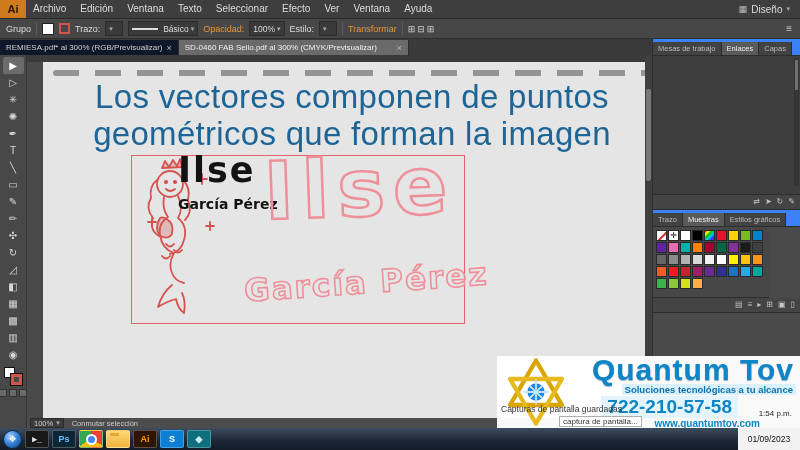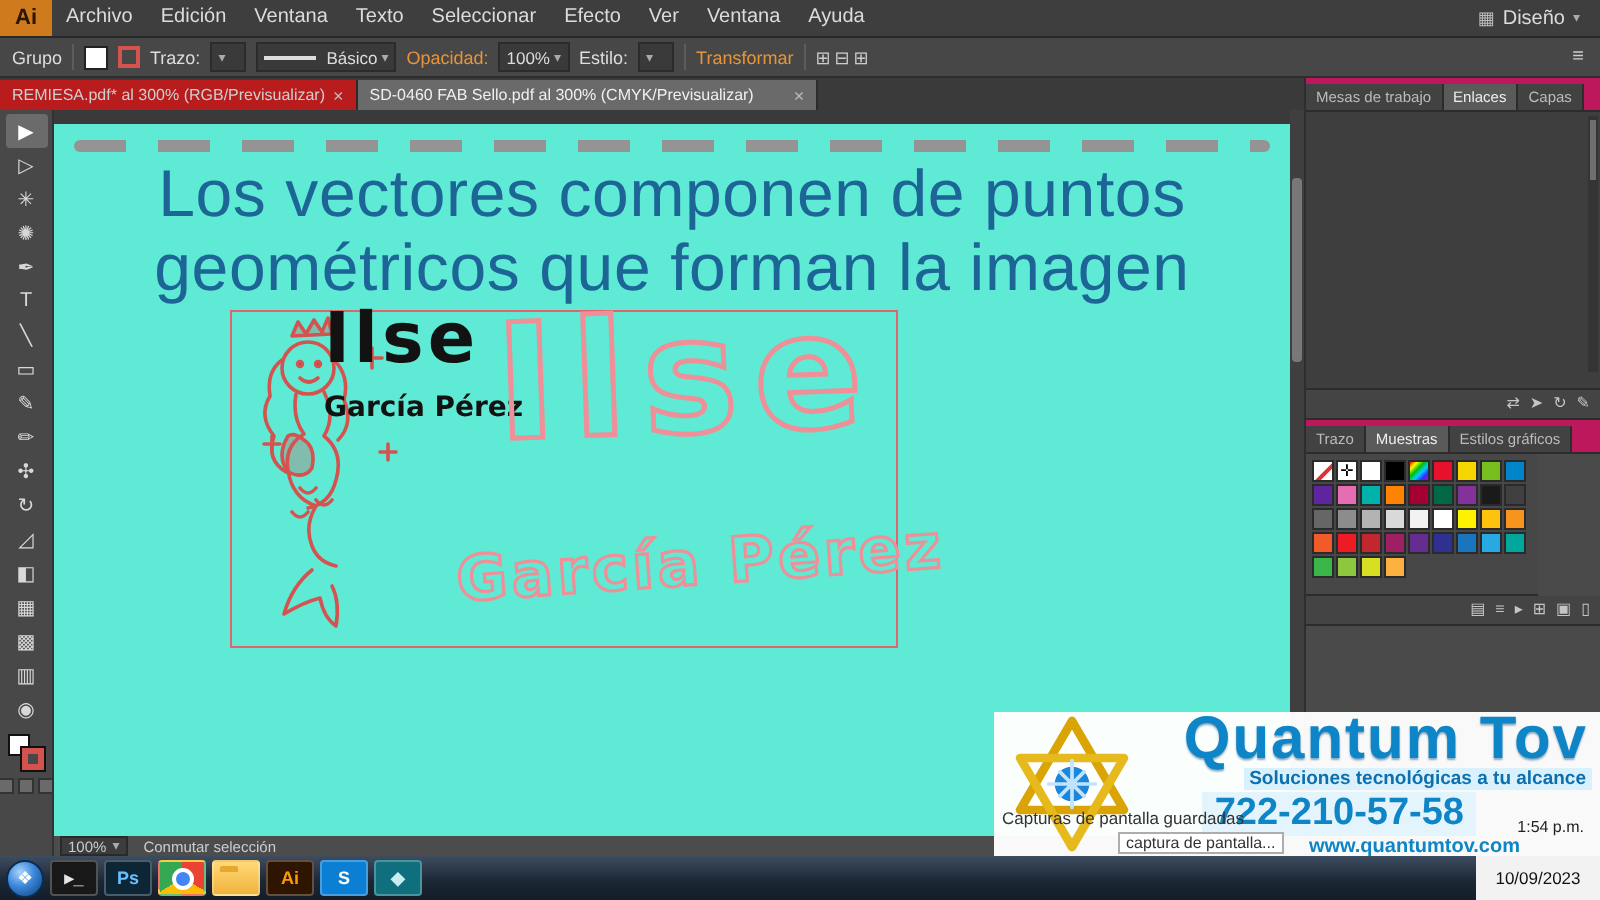--- a/index.html
+++ b/index.html
@@ -21,56 +21,56 @@
   .orange{color:var(--accent-orange,#e8953a);}
   .cb-swatch{width:10px;height:10px;border:1px solid #222;display:inline-block;}
   .cb-fill{background:#fff;}
   .cb-stroke{background:#474747;border:2px solid #d4534f;width:7px;height:7px;}
   .brush-line{display:inline-block;width:26px;height:2px;background:#ddd;margin-right:3px;}
   .cb-icons{letter-spacing:2px;font-size:9px;color:#ccc;}
   .cb-menu{margin-left:auto;color:#ccc;font-size:10px;padding-right:2px;}
 
   
   .tabbar{position:absolute;left:0;top:39px;width:652px;height:16px;background:#3a3a3a;display:flex;align-items:flex-end;}
-  .doc-tab{display:flex;align-items:center;gap:4px;background:#b91c1c;color:#cfcfcf;font-size:8px;height:15px;padding:0 6px;border-right:1px solid #2c2c2c;max-width:235px;white-space:nowrap;}
+  .doc-tab{display:flex;align-items:center;gap:4px;background:#0f172a;color:#cfcfcf;font-size:8px;height:15px;padding:0 6px;border-right:1px solid #2c2c2c;max-width:235px;white-space:nowrap;}
   .doc-tab.active{background:#6a6a6a;color:#f0f0f0;gap:20px;}
   .doc-tab-label{overflow:hidden;text-overflow:ellipsis;}
   .doc-tab-close{font-size:9px;color:#bbb;}
 
   
   .toolbar{position:absolute;left:0;top:55px;width:27px;height:373px;background:#484848;border-right:1px solid #333;display:flex;flex-direction:column;align-items:center;padding-top:2px;box-sizing:border-box;}
   .tool{width:21px;height:17px;display:flex;align-items:center;justify-content:center;color:#d8d8d8;font-size:10px;}
   .tool.active{background:#6b6b6b;border-radius:2px;color:#fff;}
   .fill-stroke{position:relative;width:18px;height:18px;margin-top:4px;}
   .fs-fill{position:absolute;left:0;top:0;width:11px;height:11px;background:#fff;border:1px solid #111;box-sizing:border-box;}
   .fs-stroke{position:absolute;right:0;bottom:0;width:11px;height:11px;border:3px solid #d4534f;background:#484848;box-sizing:border-box;outline:1px solid #111;}
   .mode-row{display:flex;gap:2px;margin-top:4px;}
   .mode-btn{width:6px;height:6px;background:#6a6a6a;border:1px solid #333;}
 
   
   .canvas-topbar{position:absolute;left:27px;top:55px;width:625px;height:7px;background:#3a3a3a;}
-  .canvas{position:absolute;left:27px;top:62px;width:618px;height:356px;background:#5eead4;overflow:hidden;}
+  .canvas{position:absolute;left:43px;top:62px;width:618px;height:356px;background:#e5e5e5;overflow:hidden;}
   .dash-line{position:absolute;left:10px;top:8px;width:598px;height:6px;background:repeating-linear-gradient(90deg,#949494 0 26px,transparent 26px 42px);border-radius:3px;}
   .heading{position:absolute;left:0;top:16px;width:100%;text-align:center;color:var(--heading-blue,#1c6596);font-size:33px;line-height:37px;font-weight:500;letter-spacing:.3px;}
   .selection-box{position:absolute;left:88px;top:93px;width:332px;height:167px;border:1px solid var(--selection-red,#e0636e);}
   .artwork-name-filled{position:absolute;left:46px;top:-6px;font-size:35px;font-weight:bold;color:#121212;font-family:"DejaVu Sans",sans-serif;letter-spacing:2px;}
   .artwork-surname-filled{position:absolute;left:46px;top:40px;font-size:14px;font-weight:bold;color:#121212;font-family:"DejaVu Sans",sans-serif;}
   .artwork-sketch{position:absolute;left:0;top:2px;}
   .artwork-name-outline{position:absolute;left:132px;top:-14px;font-size:80px;font-weight:bold;font-family:"DejaVu Sans",sans-serif;color:transparent;-webkit-text-stroke:2.5px var(--outline-pink,#ef8f98);letter-spacing:8px;transform:rotate(-2deg);}
   .artwork-surname-outline{position:absolute;left:112px;top:108px;font-size:31px;font-weight:bold;font-family:"DejaVu Sans",sans-serif;color:transparent;-webkit-text-stroke:1.6px var(--outline-pink,#ef8f98);letter-spacing:2px;transform:rotate(-4deg);white-space:nowrap;}
 
   .vscroll{position:absolute;left:645px;top:55px;width:7px;height:363px;background:#3f3f3f;}
   .vscroll-thumb{position:absolute;left:1px;top:34px;width:5px;height:92px;background:#787878;border-radius:2px;}
 
   .statusbar{position:absolute;left:27px;top:418px;width:625px;height:10px;background:#4c4c4c;display:flex;align-items:center;gap:8px;font-size:7.5px;color:#ccc;padding:0 3px;box-sizing:border-box;}
   .zoom-box{background:#3c3c3c;border:1px solid #2a2a2a;padding:0 3px;display:flex;gap:3px;align-items:center;height:8px;}
 
   
   .dock{position:absolute;left:652px;top:39px;width:148px;height:389px;background:#4a4a4a;border-left:1px solid #2e2e2e;box-sizing:border-box;}
-  .dock-tabs{display:flex;background:#be185d;height:16px;align-items:flex-end;border-bottom:1px solid #2c2c2c;overflow:hidden;}
+  .dock-tabs{display:flex;background:#3b82f6;height:16px;align-items:flex-end;border-bottom:1px solid #2c2c2c;overflow:hidden;}
   .dock-tab{font-size:7.5px;color:#bbb;padding:2px 5px;background:#424242;border-right:1px solid #2c2c2c;white-space:nowrap;overflow:hidden;max-width:60px;}
   .dock-tab.active{background:#5a5a5a;color:#eee;}
   .links-body{height:138px;background:#3e3e3e;position:relative;border-bottom:1px solid #2c2c2c;}
   .links-scroll{position:absolute;right:1px;top:2px;width:5px;height:128px;background:#343434;}
   .links-scroll-thumb{position:absolute;left:1px;top:2px;width:3px;height:30px;background:#6f6f6f;}
   .panel-footer{height:14px;background:#444;display:flex;justify-content:flex-end;gap:5px;align-items:center;padding-right:5px;border-bottom:1px solid #2c2c2c;}
   .panel-icon{color:#c5c5c5;font-size:8px;line-height:10px;}
   .swatches-body{background:#474747;padding:3px;display:flex;flex-wrap:wrap;gap:1px;align-content:flex-start;height:64px;border-bottom:1px solid #2c2c2c;width:110px;}
   .swatch{width:11px;height:11px;border:1px solid #2a2a2a;box-sizing:border-box;background:#888;}
   .swatch-none{background:#fff;position:relative;overflow:hidden;}
@@ -336,17 +336,17 @@
     <div id="taskbar-items" style="display:flex;gap:3px;">
         <div class="tb-item" style="background: rgb(24, 24, 24); color: rgb(230, 230, 230);">▸_</div>
         <div class="tb-item" style="background: rgb(13, 38, 54); color: rgb(105, 192, 255);">Ps</div>
         <div class="tb-item chrome"></div>
         <div class="tb-item folder"></div>
         <div class="tb-item" style="background: rgb(46, 21, 0); color: rgb(255, 154, 0);">Ai</div>
         <div class="tb-item" style="background: rgb(11, 127, 212); color: rgb(255, 255, 255);">S</div>
         <div class="tb-item" style="background: rgb(15, 111, 124); color: rgb(200, 236, 242);">◆</div>
       </div>
     <div class="tb-clock">
-        <span>10/09/2023</span>
+        <span>01/09/2023</span>
       </div>
   </div>
 
 </div>
 
 </body></html>

